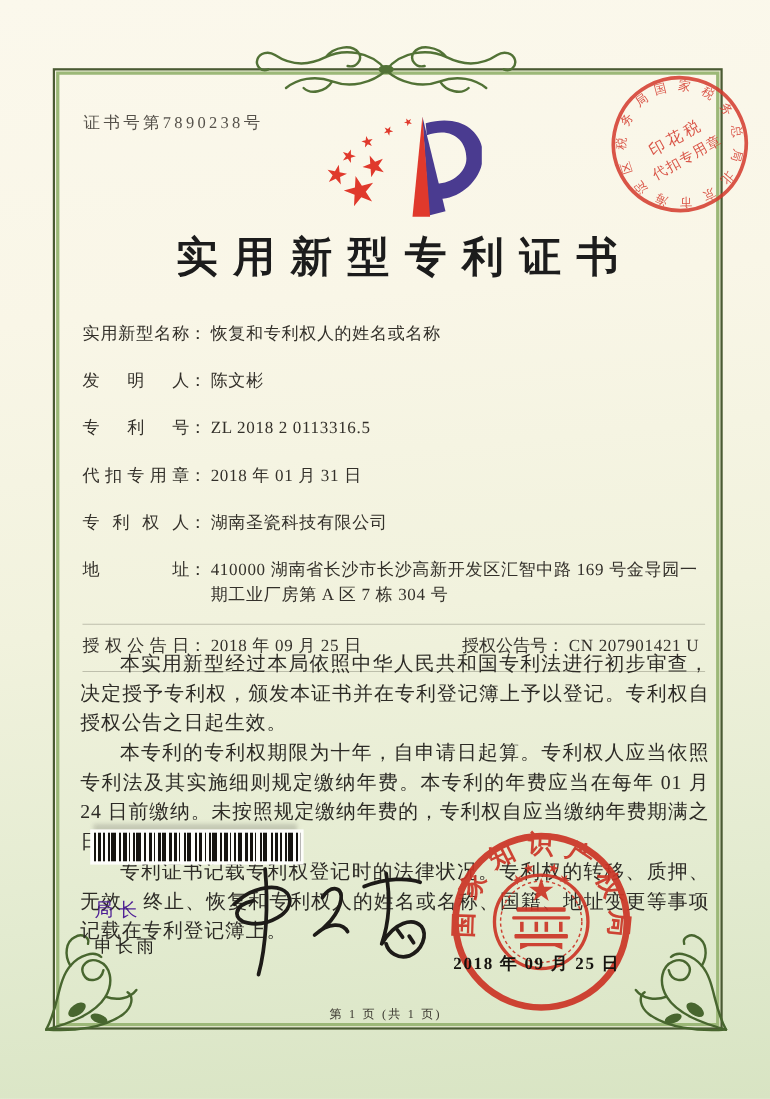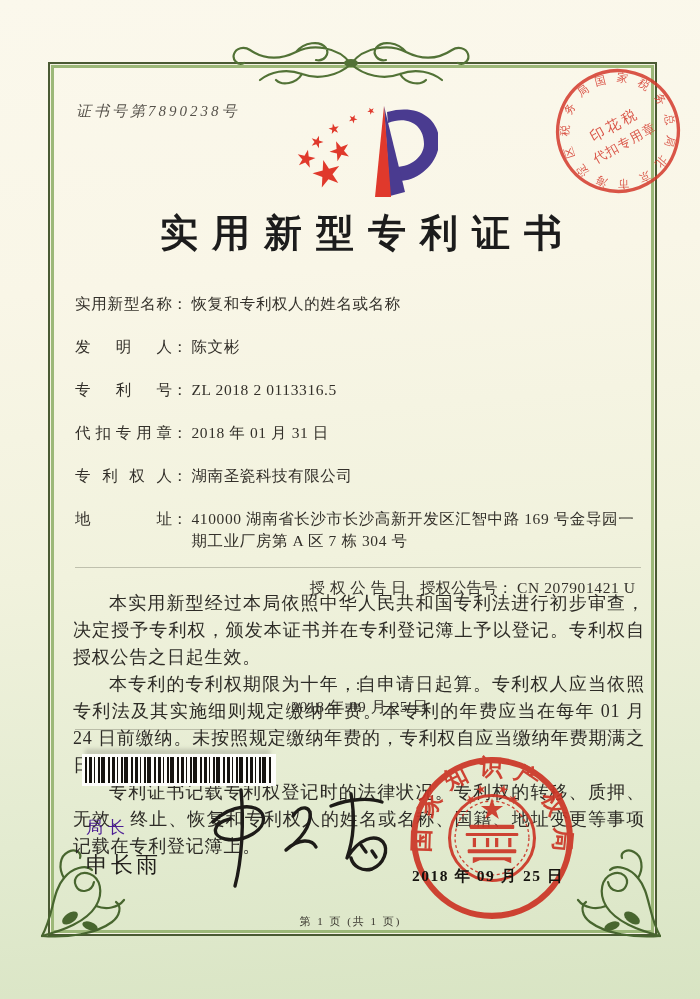--- a/index.html
+++ b/index.html
@@ -9,57 +9,57 @@
     background:linear-gradient(175deg,#fbf8ec 0%,#f9f6e7 28%,#f1f2dd 55%,#e3ebd0 80%,#d8e4c3 100%);
   }
   .page{position:absolute;inset:0;}
   .border-frame{
     position:absolute;left:48px;top:62px;width:605px;height:870px;
     border:2px solid #4a5a33;
     box-shadow:inset 0 0 0 1px #f4f2e2, inset 0 0 0 4px #9cb878;
   }
   .cert-number{
     position:absolute;left:76px;top:102px;
-    font-size:15px;letter-spacing:3px;color:#55514a;font-style:italic;
+    font-size:15px;letter-spacing:3px;color:#55514a;
   }
   .logo{position:absolute;left:283px;top:100px;width:155px;height:105px;}
   .title{
     position:absolute;left:48px;top:208px;width:626px;text-align:center;
     font-size:38px;font-weight:700;letter-spacing:14px;color:#1c1c1c;
     text-indent:14px;
   }
   .fields{position:absolute;left:75px;top:293px;width:566px;font-size:15.5px;color:#33302a;}
   .frow{display:flex;align-items:flex-start;margin-bottom:21px;line-height:22px;}
   .flabel{width:97px;flex:0 0 97px;display:inline-block;text-align:justify;text-align-last:justify;}
   .fcolon{flex:0 0 auto;}
   .fvalue{flex:1 1 auto;margin-left:4px;letter-spacing:0.6px;}
   .grant-row{
-    position:relative;display:flex;align-items:center;line-height:22px;
+    position:relative;display:flex;align-items:flex-end;line-height:22px;
     border-top:1px solid rgba(110,110,95,.38);
     border-bottom:1px solid rgba(110,110,95,.38);
-    padding:9px 0 11px 0;margin-top:-6px;flex-direction:column;
+    padding:9px 0 11px 0;margin-top:-6px;
   }
   .grant-right{position:absolute;left:345px;top:9px;display:flex;}
   .body-text{
     position:absolute;left:73px;top:590px;width:572px;
     font-size:18px;line-height:27px;letter-spacing:0.8px;color:#2d2b26;text-align:justify;
   }
   .body-text p{margin:0;text-indent:2em;}
   .barcode-wrap{position:absolute;left:85px;top:753px;width:190px;height:32px;}
   .barcode-smudge{position:absolute;left:0;top:-4px;width:185px;height:8px;background:rgba(90,90,85,.25);filter:blur(2px);}
   .barcode{
     position:absolute;left:0;top:4px;width:188px;height:26px;background:#fff;
     background-image:repeating-linear-gradient(90deg,
       #15130f 0 2px,#fdfdfa 2px 4px,#15130f 4px 7px,#fdfdfa 7px 9px,
       #15130f 9px 10px,#fdfdfa 10px 13px,#15130f 13px 15px,#fdfdfa 15px 16px,
       #15130f 16px 20px,#fdfdfa 20px 23px);
     box-shadow:0 0 0 3px #fdfdfa;
   }
   .sig-title{position:absolute;left:86px;top:816px;font-size:17px;color:#4c1d95;letter-spacing:5px;}
-  .sig-name{position:absolute;left:86px;top:850px;font-size:22px;color:#23211d;letter-spacing:3px;}
+  .sig-name{position:absolute;left:86px;top:850px;font-size:16px;color:#23211d;letter-spacing:3px;}
   .sig-hand{position:absolute;left:185px;top:782px;width:210px;height:110px;}
   .seal{position:absolute;left:406px;top:752px;width:172px;height:172px;opacity:.92;}
   .seal-date{
     position:absolute;left:412px;top:866px;font-size:15.5px;font-weight:700;
     color:#15130f;letter-spacing:1.5px;z-index:5;
   }
   .footer{
     position:absolute;left:48px;top:914px;width:605px;text-align:center;
     font-size:11px;color:#3a372f;letter-spacing:2px;
   }

